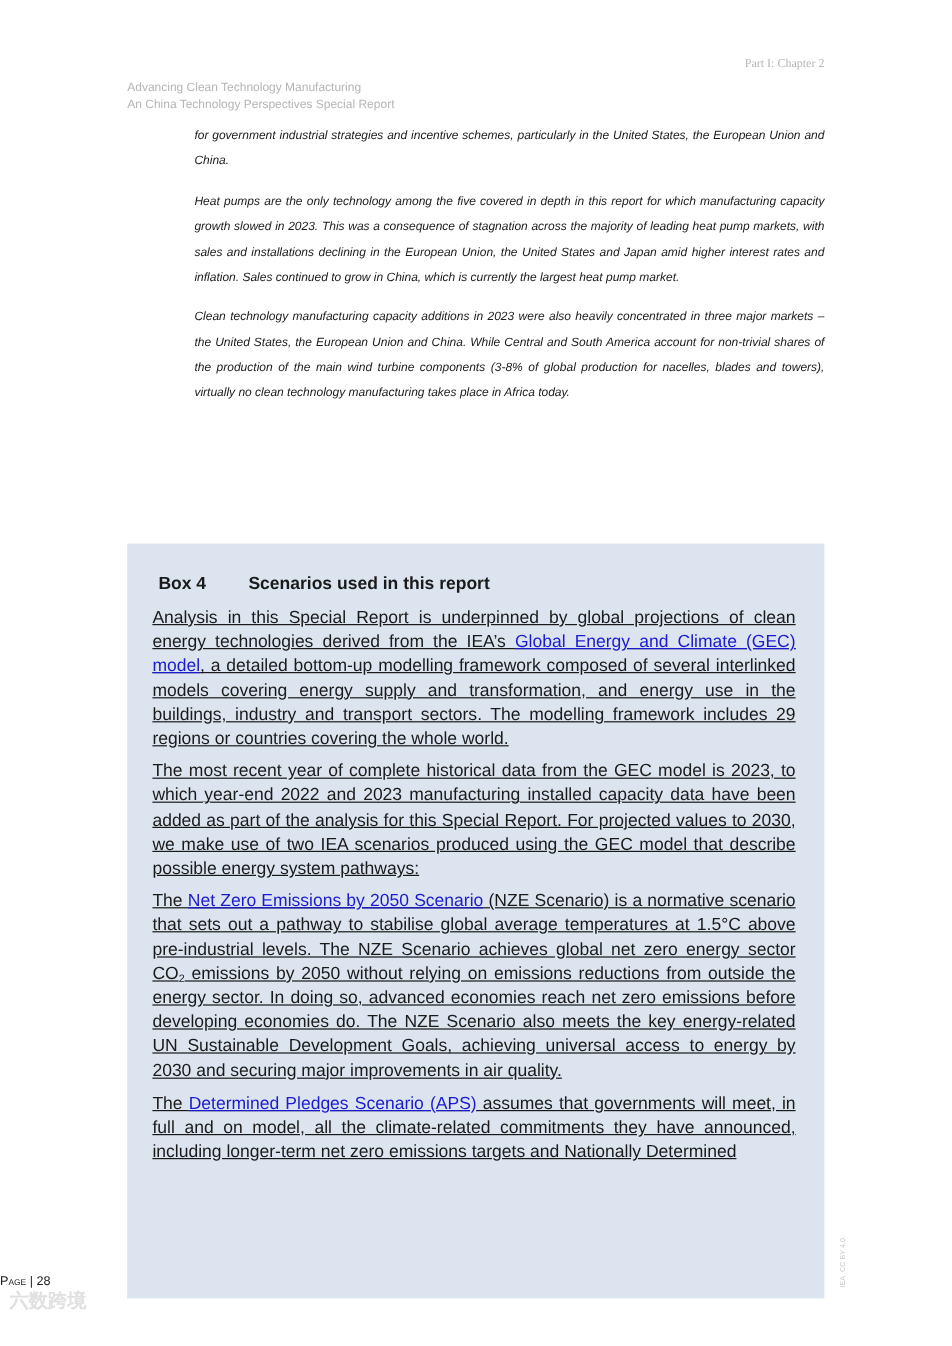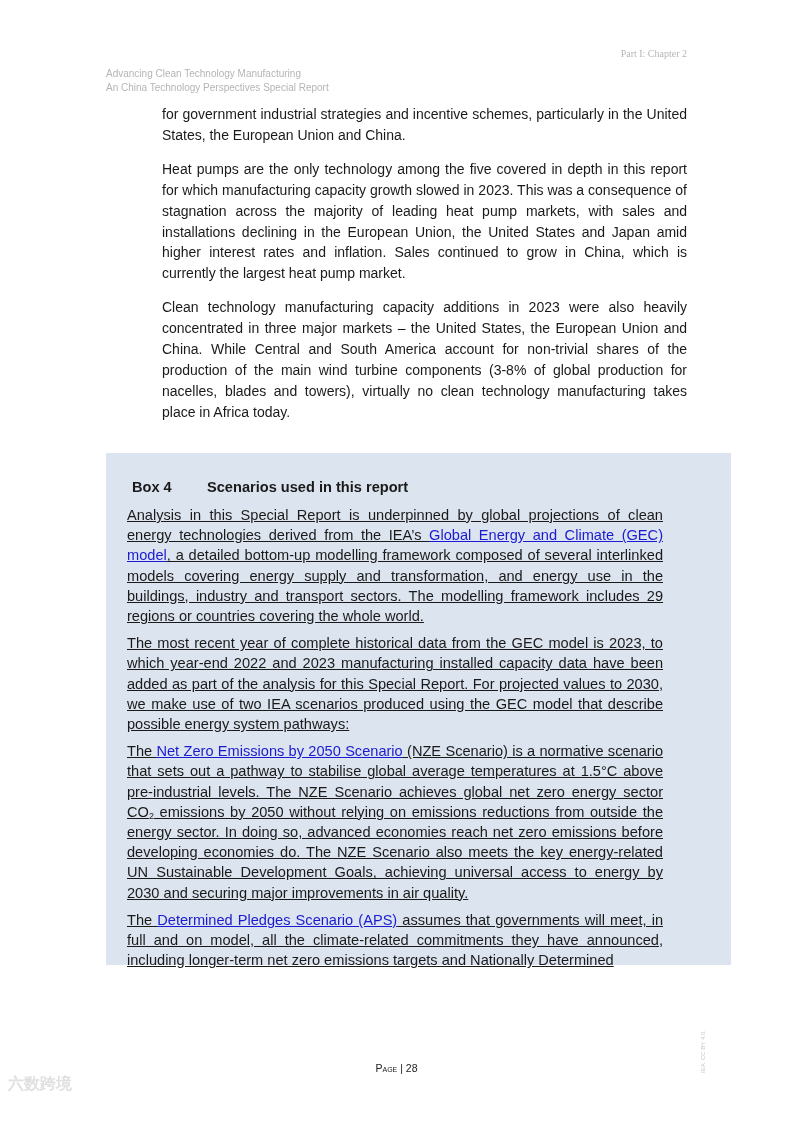--- a/index.html
+++ b/index.html
@@ -2,29 +2,29 @@
 <html><head>
 <meta charset="utf-8">
 <style>
   html, body { margin:0; padding:0; background:#ffffff; }
   body { width:793px; height:1122px; position:relative; overflow:hidden;
          font-family:"Liberation Sans", sans-serif; color:#1a1a1a; }
   .hdr { position:absolute; top:47px; font-size:10px; color:#b5b5b5; line-height:14px; }
   .hdr-left { left:106px;margin-top:20px; }
   .hdr-right { right:106px; text-align:right;font-family:Liberation Serif, serif; }
   .body { position:absolute; left:162px; width:525px; top:104px; }
-  .body p { margin:0 0 13px 0; font-size:14px; line-height:20.9px; text-align:justify; }
-  .box { position:absolute; left:106px; top:453px; width:581px; height:512px; background:#dce4ef;padding-left:44px; }
+  .body p { margin:0 0 13px 0; font-size:10px; line-height:20.9px; text-align:justify;font-style:italic; }
+  .box { position:absolute; left:106px; top:453px; width:581px; height:629px; background:#dce4ef; }
   .box-title { position:absolute; left:26px; top:26px; font-weight:bold; font-size:14.6px; }
   .box-title .num { display:inline-block; width:75px; }
   .box-body { position:absolute; left:21px; top:52px; width:536px; }
   .box-body p { margin:0 0 7px 0; font-size:14.6px; line-height:20.2px; text-align:justify;text-decoration:underline; }
   a { color:#1a1ad0; text-decoration:underline; }
   sub { font-size:9px; vertical-align:-2px; line-height:0; }
-  .pg { position:absolute; top:1062px; left:0; width:793px; text-align:center; font-size:10.5px; color:#222; }
+  .pg { position:absolute; top:1062px; left:0; width:793px; text-align:left; font-size:10.5px; color:#222; }
   .pg .sc { font-variant:small-caps; }
   .side { position:absolute; left:700px; top:1018px; width:12px; height:55px;
           writing-mode:vertical-rl; transform:rotate(180deg); font-size:6px; color:#c8c8c8; }
   .wm { position:absolute; left:8px; top:1074px; font-size:16px; color:#e0e0e0; font-weight:bold; }
 </style>
 </head>
 <body>
 
 <div class="hdr hdr-left">
   <div>Advancing Clean Technology Manufacturing</div>

